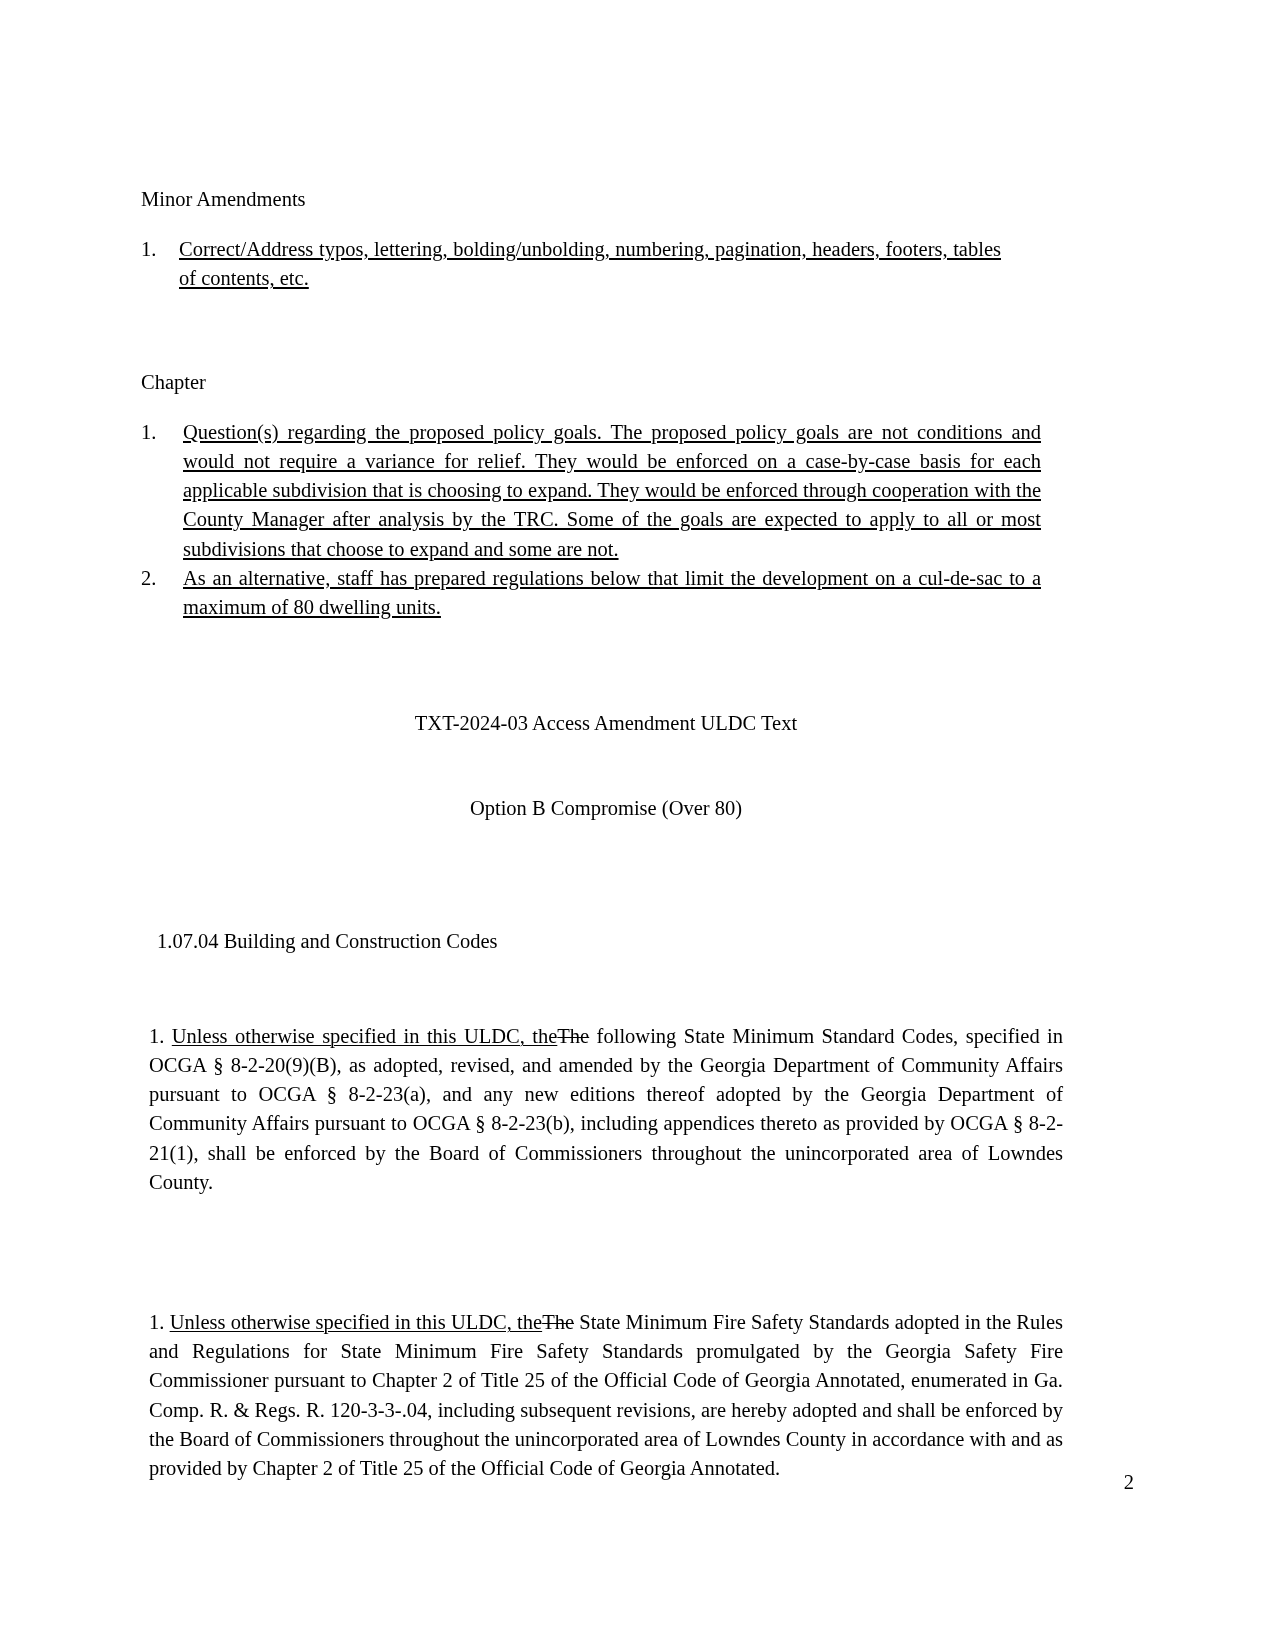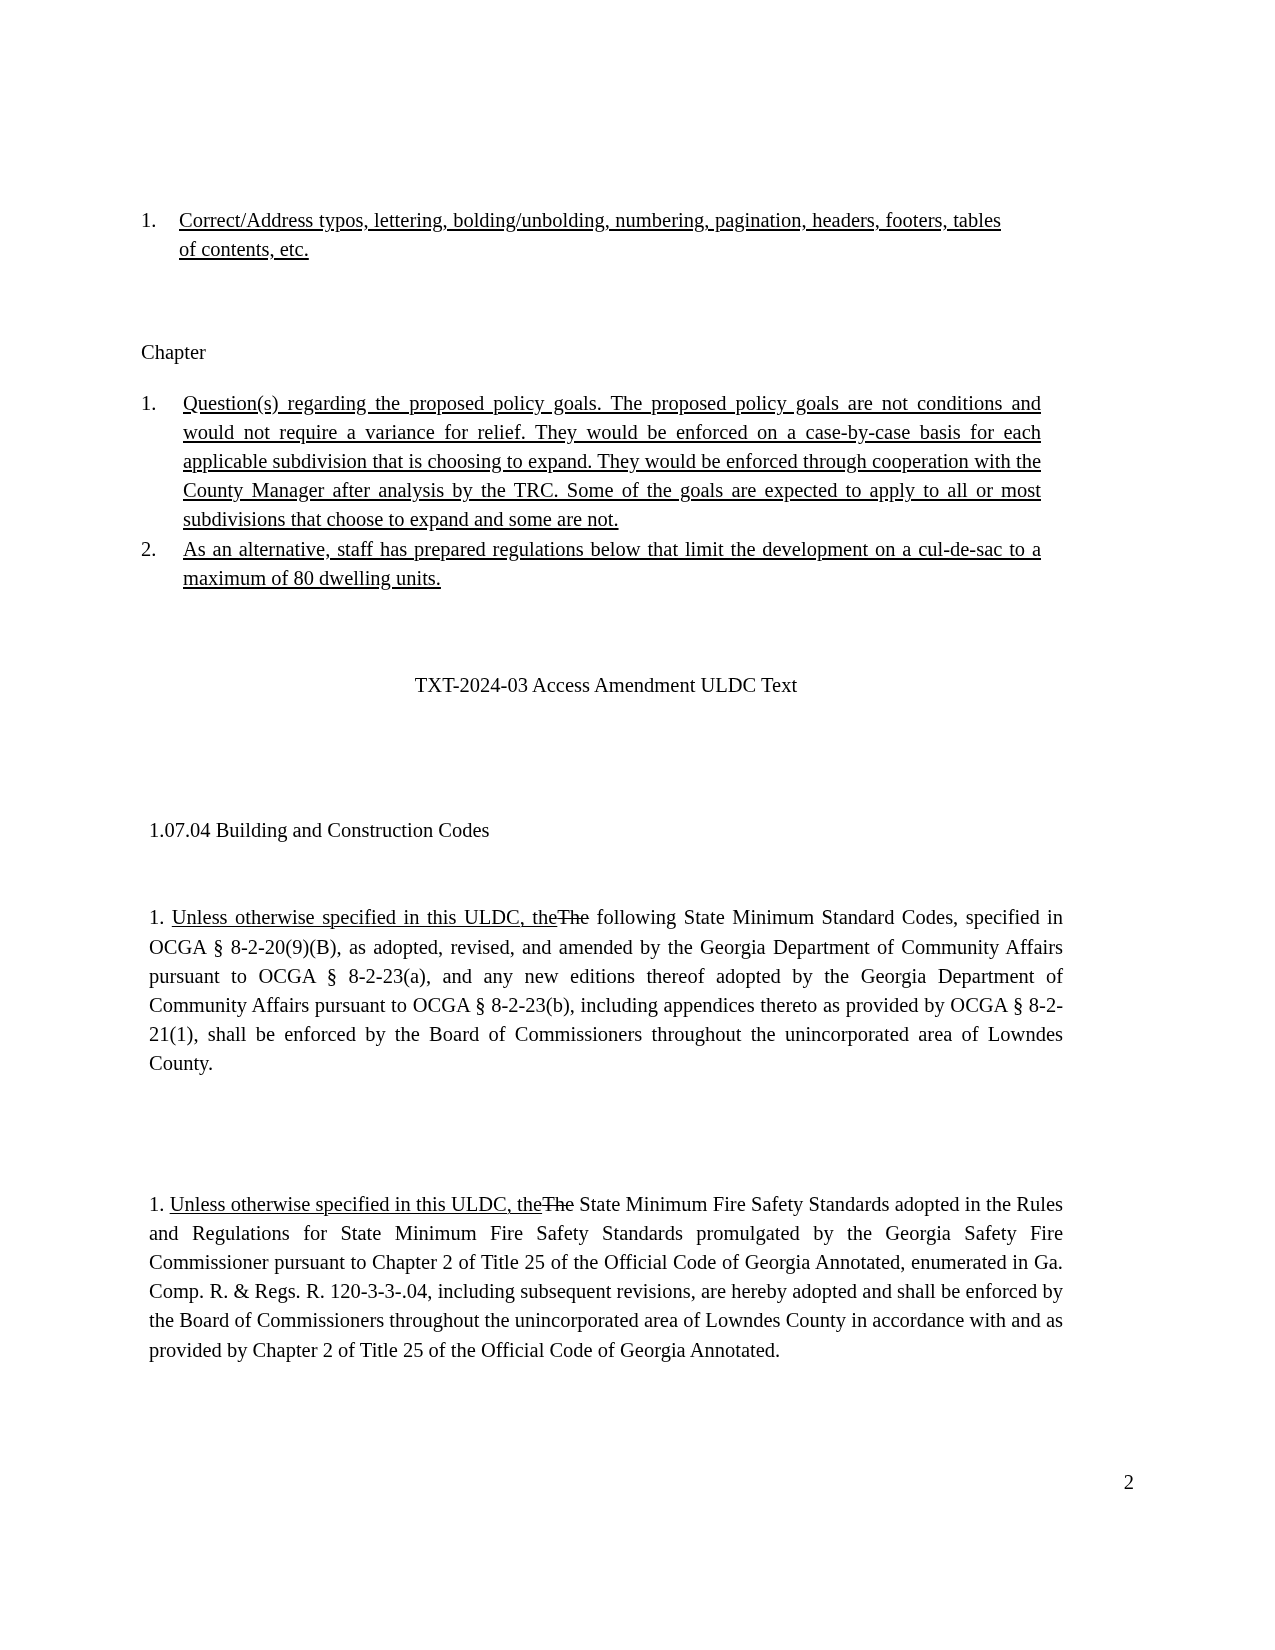--- a/index.html
+++ b/index.html
@@ -40,21 +40,21 @@
     font-size: 20.5px;
     line-height: 29.2px;
     margin: 0;
     text-align: left;
   }
 
   
   .section-label {
     font-size: 20.5px;
     line-height: 29.2px;
-    margin: 8px;
+    margin: 16px;
   }
 
   
   ol.numlist {
     margin: 0;
     padding: 0;
     list-style: none;
   }
   ol.numlist > li {
     position: relative;
@@ -102,21 +102,21 @@
   
   .gap-sm  { height: 21px; }
   .gap-md  { height: 30px; }
   .gap-xxl { height: 74px; }
 
   
   .centered {
     font-size: 20.5px;
     line-height: 29.2px;
     text-align: center;
-    margin: 4px;
+    margin: 13px;
   }
 
   
   .ins {
     text-decoration: underline;
     text-decoration-thickness: 1px;
     text-underline-offset: 2px;
   }
   .del {
     text-decoration: line-through;
@@ -132,20 +132,21 @@
     line-height: 24px;
     text-align: right;
   }
 </style>
 </head>
 <body>
 
 <div class="page">
   <div class="content">
 
+    <p class="plain-line">Minor Amendments</p>
 
     <div class="gap-sm"></div>
 
     <ol class="numlist list-deep">
       <li>
         <span class="marker">1.</span>
         <span class="li-body">Correct/Address typos, lettering, bolding/unbolding, numbering, pagination, headers, footers, tables of contents, etc.</span>
       </li>
     </ol>
 
@@ -165,20 +166,21 @@
         <span class="li-body">As an alternative, staff has prepared regulations below that limit the development on a cul-de-sac to a maximum of 80 dwelling units.</span>
       </li>
     </ol>
 
     <div class="gap-xxl"></div>
 
     <p class="centered">TXT-2024-03 Access Amendment ULDC Text</p>
 
     <div class="gap-md"></div>
 
+    <p class="centered">Option B Compromise (Over 80)</p>
 
     <div class="gap-xxl"></div>
 
     <p class="section-label">1.07.04 Building and Construction Codes</p>
 
     <div class="gap-sm"></div>
 
 
     <div class="gap-sm"></div>
 

